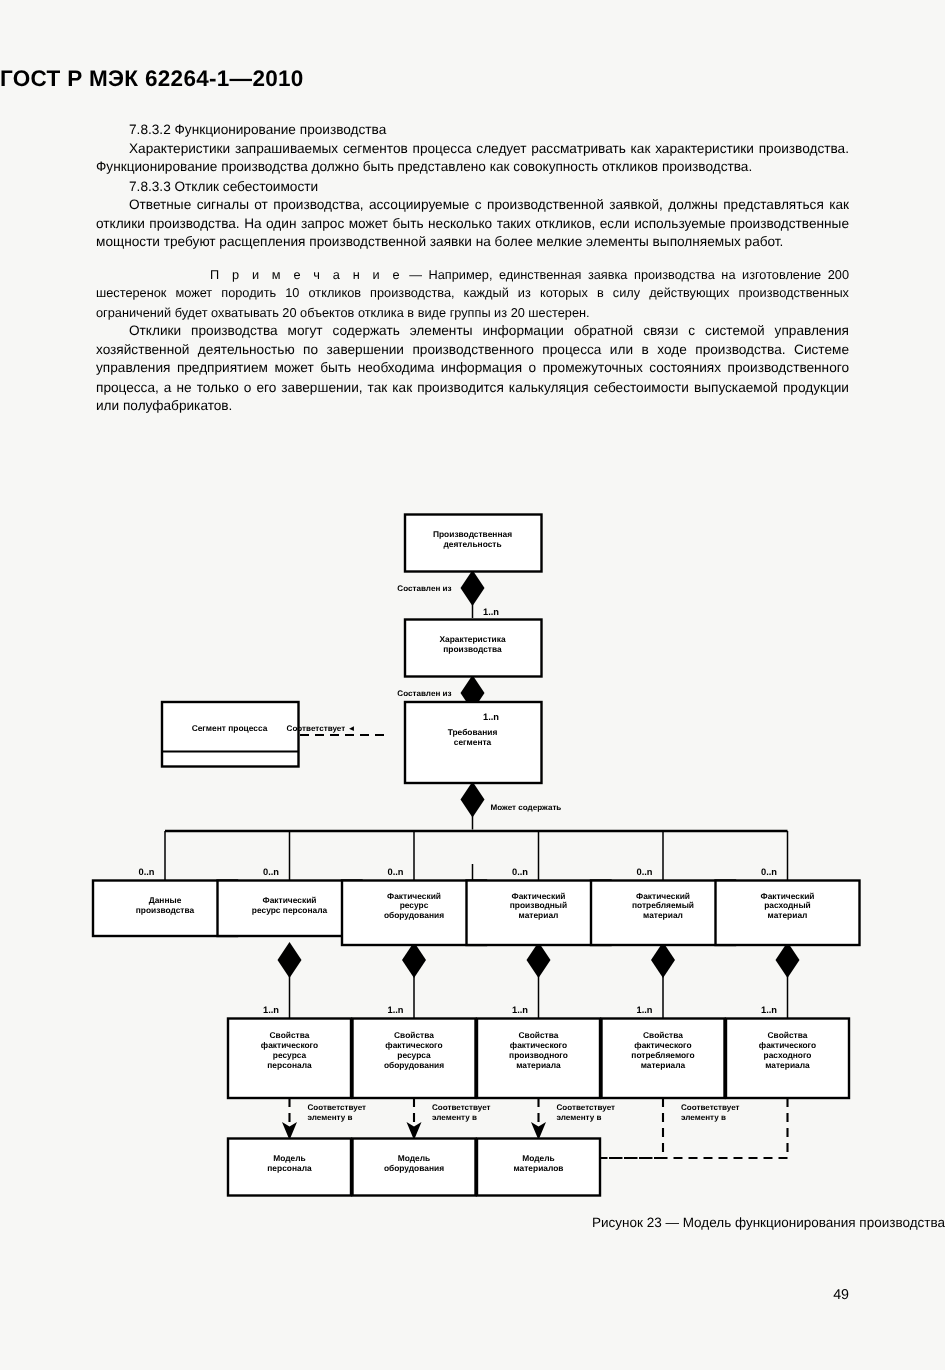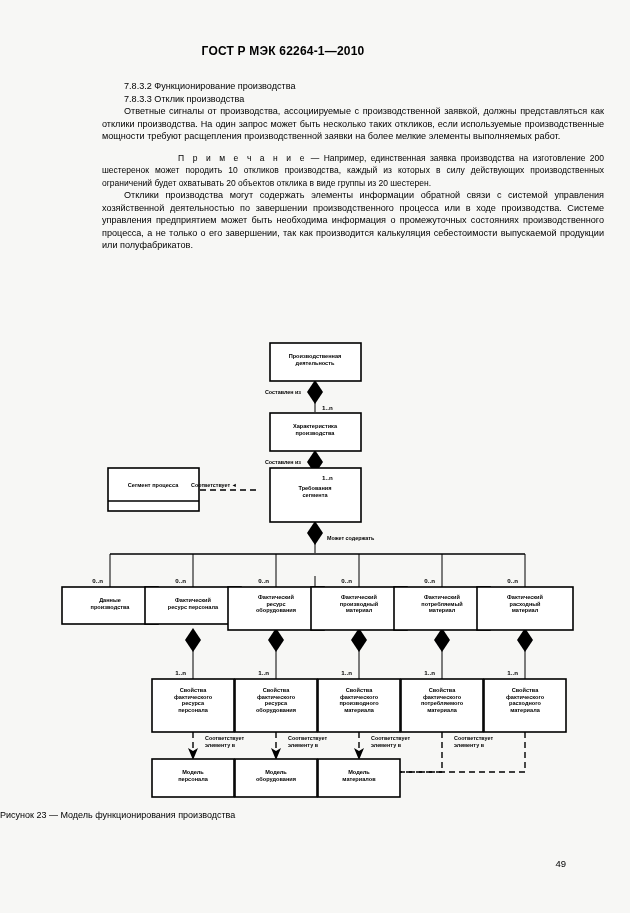--- a/index.html
+++ b/index.html
@@ -9,68 +9,68 @@
     font-family:"Liberation Sans", sans-serif;
     color:#000;
     position:relative;
     overflow:hidden;
   }
   .page{position:absolute;inset:0;}
 
   
   .header{
     position:absolute;top:44px;left:0;right:64px;
-    text-align:center;
-    font-size:12px;font-weight:bold;letter-spacing:.2px;
+    text-align:left;
+    font-size:15px;font-weight:bold;letter-spacing:.2px;
   }
 
   
   .body-text{
     position:absolute;left:64px;top:80px;width:502px;
     font-size:9.1px;line-height:12.55px;
     text-align:justify;
-    margin-left:38px;
   }
   .body-text p{margin:0;}
   .head-line{text-indent:22px;}
   .para{text-indent:22px;}
   .note{
     text-indent:28px;
     margin-top:9px !important;
     font-size:8.5px;line-height:12.4px;
     text-align:justify;
   }
   .note .nlabel{letter-spacing:2.1px;padding-left:48px;}
   .gap{margin-top:9px !important;}
 
   
   .diagram{position:absolute;left:0;top:340px;width:630px;height:480px;}
   .diagram svg{display:block;}
 
   
   .caption{
     position:absolute;left:0;right:0;top:810px;
-    text-align:left;font-size:9px;
+    text-align:right;font-size:9px;
   }
   .folio{
     position:absolute;right:64px;top:833px;
     font-size:9.5px;
     margin-top:25px;
   }
 </style>
 </head>
 <body>
 
 <div class="page">
 
   <div class="header">ГОСТ Р МЭК 62264-1—2010</div>
 
   <div class="body-text">
     <p class="head-line">7.8.3.2 Функционирование производства</p>
-    <p class="head-line">7.8.3.3 Отклик производства</p>
+    <p class="para">Характеристики запрашиваемых сегментов процесса следует рассматривать как характеристики производства. Функционирование производства должно быть представлено как совокупность откликов производства.</p>
+    <p class="head-line">7.8.3.3 Отклик себестоимости</p>
     <p class="para">Ответные сигналы от производства, ассоциируемые с производственной заявкой, должны представляться как отклики производства. На один запрос может быть несколько таких откликов, если используемые производственные мощности требуют расщепления производственной заявки на более мелкие элементы выполняемых работ.</p>
     <p class="note"><span class="nlabel">П р и м е ч а н и е</span><span> — </span><span>Например, единственная заявка производства на изготовление 200 шестеренок может породить 10 откликов производства, каждый из которых в силу действующих производственных ограничений будет охватывать 20 объектов отклика в виде группы из 20 шестерен.</span></p>
     <p class="para">Отклики производства могут содержать элементы информации обратной связи с системой управления хозяйственной деятельностью по завершении производственного процесса или в ходе производства. Системе управления предприятием может быть необходима информация о промежуточных состояниях производственного процесса, а не только о его завершении, так как производится калькуляция себестоимости выпускаемой продукции или полуфабрикатов.</p>
   </div>
 
   <div class="diagram">
     <svg width="630" height="480" viewBox="0 0 630 480" xmlns="http://www.w3.org/2000/svg">
       <g id="edges" stroke="#000" fill="none">
         <line x1="315" y1="42" x2="315" y2="72"></line>
         <line x1="315" y1="112" x2="315" y2="140"></line>

